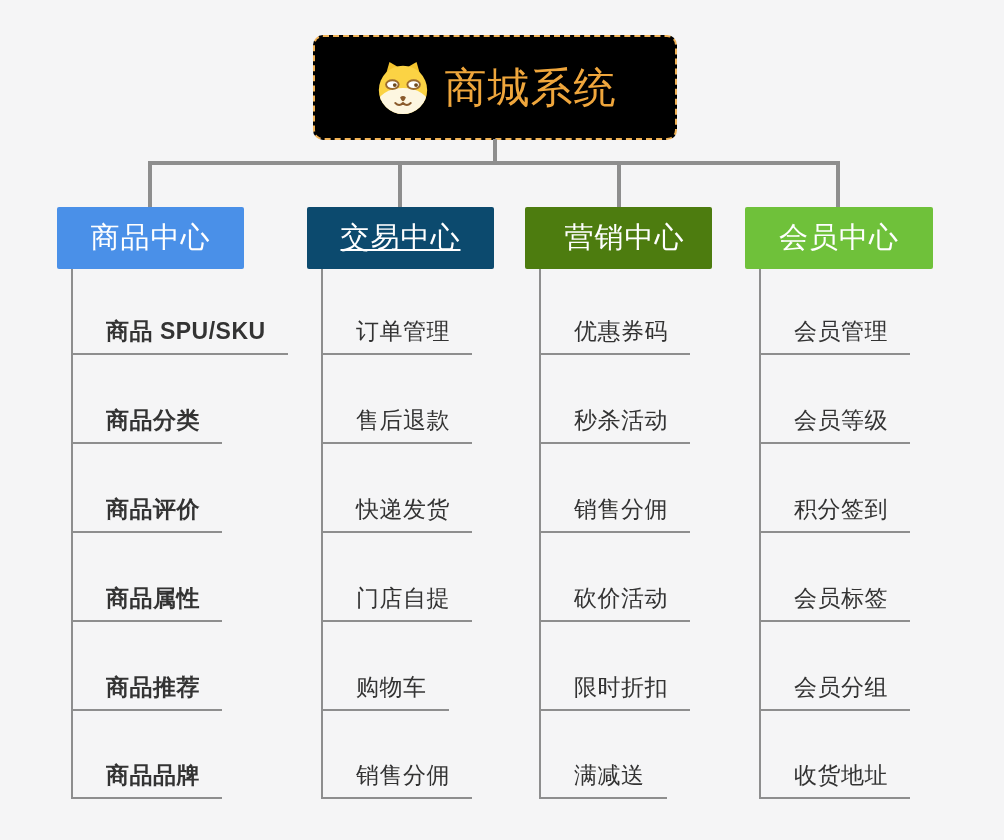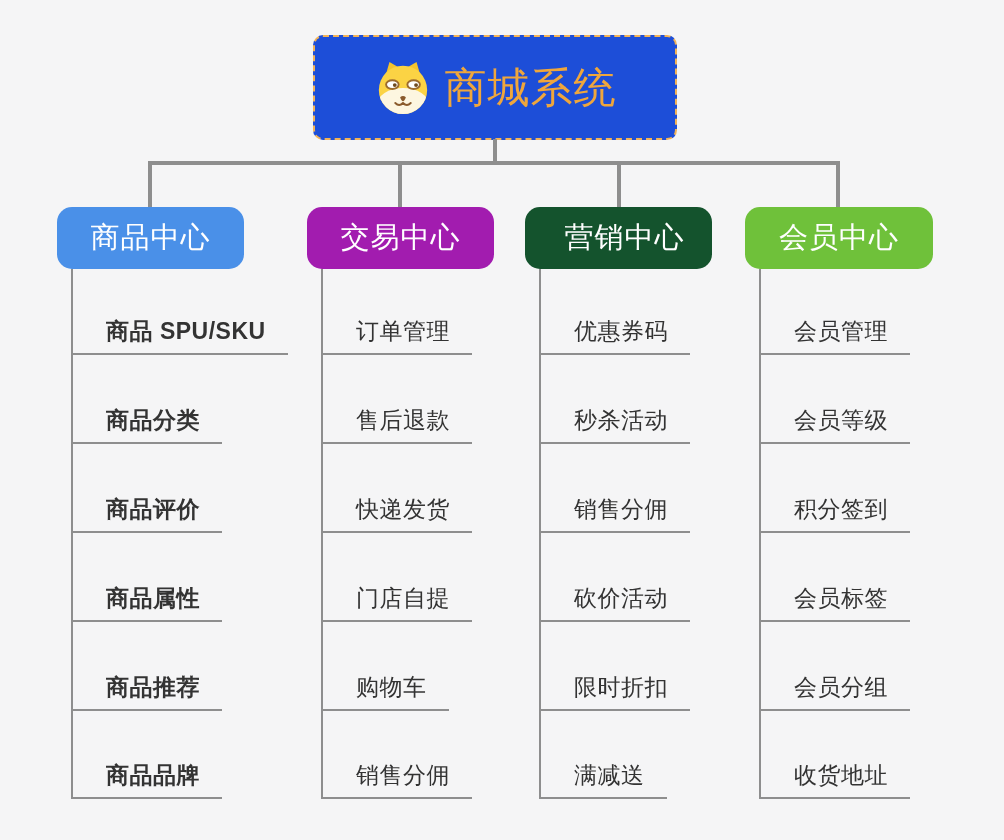--- a/index.html
+++ b/index.html
@@ -7,21 +7,21 @@
     width:1004px;height:840px;
     background:#f5f5f6;
     font-family:"Liberation Sans","DejaVu Sans",sans-serif;
     position:relative;overflow:hidden;
   }
   .canvas{position:absolute;inset:0;width:1004px;height:840px;}
 
   
   .root-node{
     position:absolute;left:313px;top:35px;width:364px;height:105px;
-    background:#1d4ed8;border:2px dashed #f2b357;border-radius:10px;
+    background:#000000;border:2px dashed #f2b357;border-radius:10px;
     box-sizing:border-box;
     display:flex;align-items:center;justify-content:center;gap:13px;
   }
   .root-title{
     font-size:42px;letter-spacing:1px;color:#efa63c;
     line-height:1;white-space:nowrap;
   }
   .dog{width:58px;height:58px;display:block;}
 
   
@@ -30,27 +30,27 @@
   .bus{left:148px;top:161px;width:692px;height:4px;}
   .drop{top:161px;width:4px;height:47px;}
   .drop0{left:148px;}
   .drop1{left:398px;}
   .drop2{left:617px;}
   .drop3{left:836px;}
 
   
   .branch{
     position:absolute;top:207px;width:187px;height:62px;
-    border-radius:15px;box-sizing:border-box;
+    border-radius:2px;box-sizing:border-box;
     display:flex;align-items:center;justify-content:center;
     color:#ffffff;font-size:29px;letter-spacing:1px;white-space:nowrap;
   }
   .b0{left:57px;background:#4a90e8;}
-  .b1{left:307px;background:#a21caf;}
-  .b2{left:525px;background:#14532d;padding-left:12px;}
+  .b1{left:307px;background:#0c4a6e;text-decoration:underline;}
+  .b2{left:525px;background:#4d7c0f;padding-left:12px;}
   .b3{left:745px;background:#6fc13a;width:188px;}
 
   
   .col{
     position:absolute;top:269px;height:530px;width:240px;
     border-left:2px solid #8e8e8e;box-sizing:content-box;
   }
   .c0{left:71px;font-weight:bold;}
   .c1{left:321px;}
   .c2{left:539px;}

